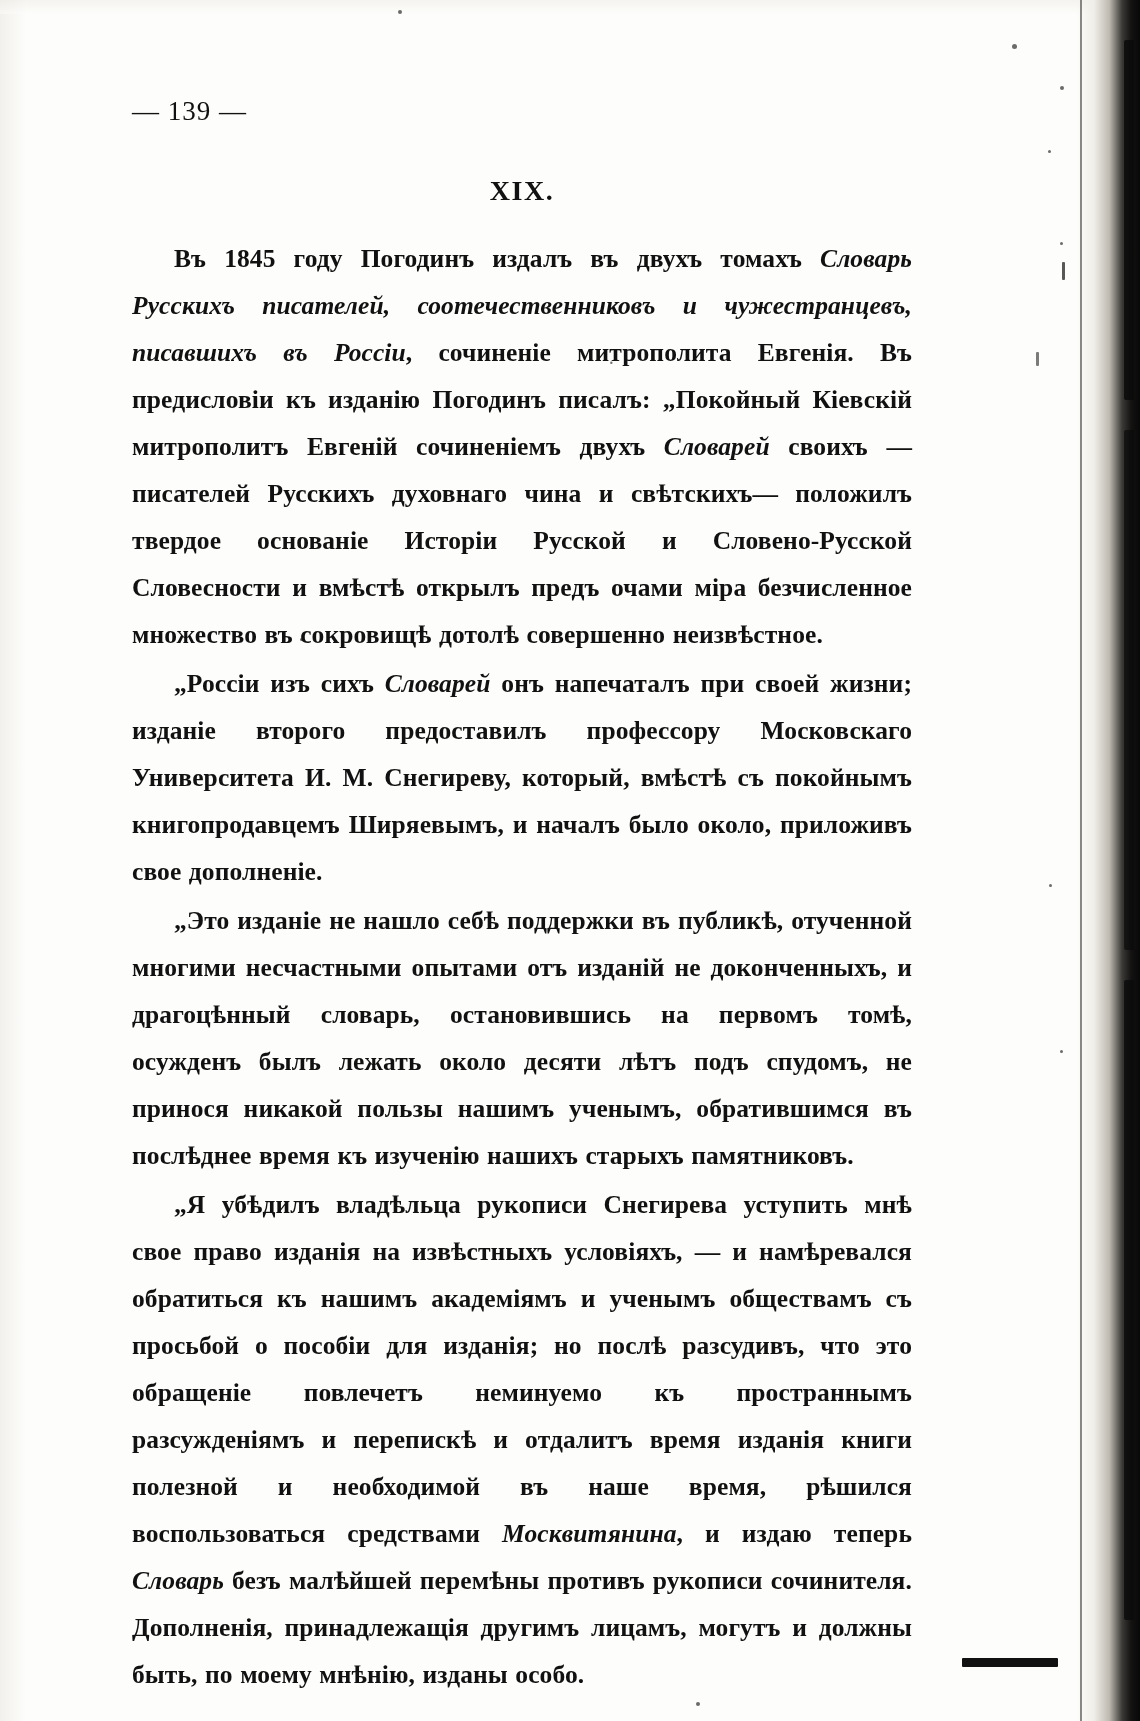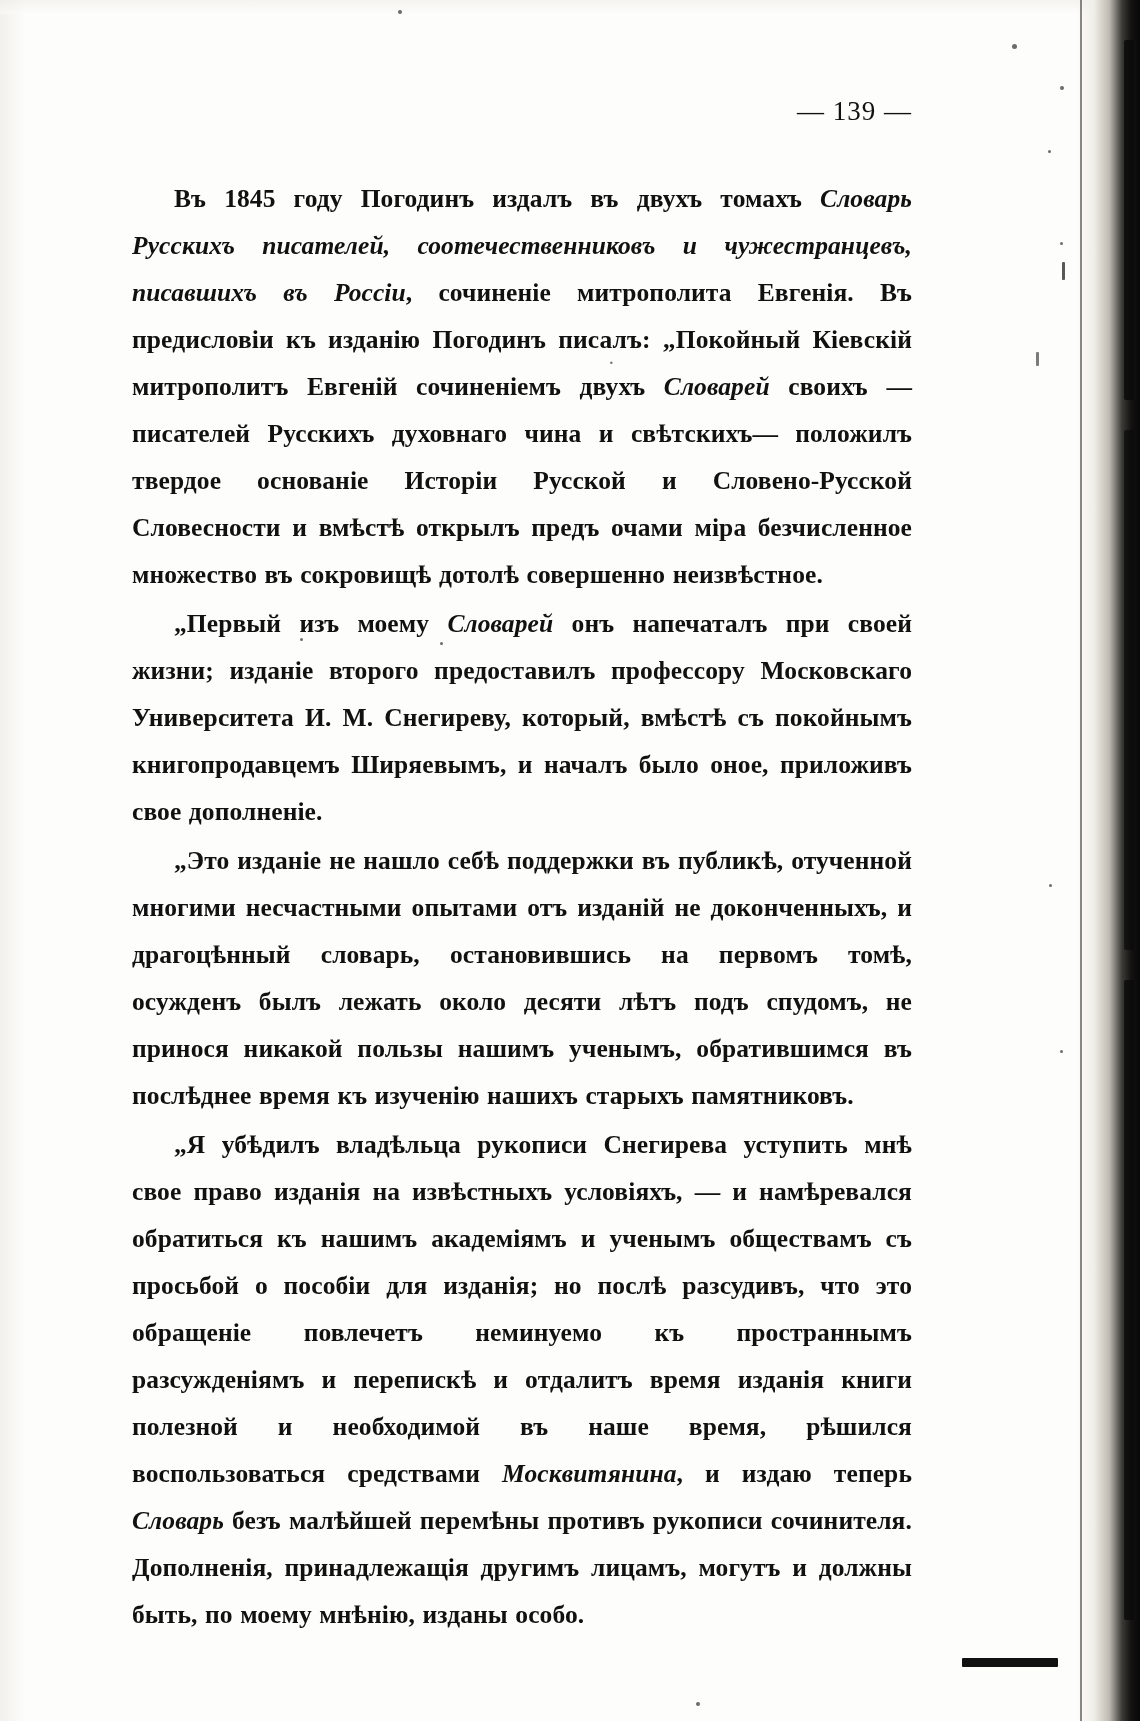--- a/index.html
+++ b/index.html
@@ -87,21 +87,21 @@
 
   
   .page-body {
     position: absolute;
     left: 132px;
     top: 96px;
     width: 780px;
   }
 
   .folio {
-    text-align: right;
+    text-align: left;
     font-size: 27px;
     letter-spacing: 1px;
     margin-bottom: 48px;
     font-family: "Liberation Serif", serif;
   }
 
   .section-number {
     text-align: center;
     font-size: 28px;
     font-weight: 700;
@@ -163,22 +163,23 @@
   <div class="dash-artifact" style="left:1062px;top:262px;width:3px;height:18px;opacity:.7;"></div>
   <div class="dash-artifact" style="left:1036px;top:352px;width:3px;height:14px;opacity:.55;"></div>
   <div class="dash-artifact" style="left:962px;top:1658px;width:96px;height:9px;"></div>
 
   <div class="margin-mark" style="left:608px;top:352px;">·</div>
 
   <div class="page-body">
 
     <div class="folio">— 139 —</div>
 
+    <div class="section-number">XIX.</div>
 
     <div id="paragraphs">
         <p class="para"><span>Въ 1845 году Погодинъ издалъ въ двухъ томахъ </span><i>Словарь Русскихъ писателей, соотечественниковъ и чужестранцевъ, писавшихъ въ Россіи</i><span>, сочиненіе митрополита Евгенія. Въ предисловіи къ изданію Погодинъ писалъ: „Покойный Кіевскій митрополитъ Евгеній сочиненіемъ двухъ </span><i>Словарей</i><span> своихъ — писателей Русскихъ духовнаго чина и свѣтскихъ— положилъ твердое основаніе Исторіи Русской и Словено-Русской Словесности и вмѣстѣ открылъ предъ очами міра безчисленное множество въ сокровищѣ дотолѣ совершенно неизвѣстное.</span></p>
-        <p class="para"><span>„Первый изъ моему </span><i>Словарей</i><span> онъ напечаталъ при своей жизни; изданіе второго предоставилъ профессору Московскаго Университета И. М. Снегиреву, который, вмѣстѣ съ покойнымъ книгопродавцемъ Ширяевымъ, и началъ было оное, приложивъ свое дополненіе.</span></p>
+        <p class="para"><span>„Россіи изъ сихъ </span><i>Словарей</i><span> онъ напечаталъ при своей жизни; изданіе второго предоставилъ профессору Московскаго Университета И. М. Снегиреву, который, вмѣстѣ съ покойнымъ книгопродавцемъ Ширяевымъ, и началъ было около, приложивъ свое дополненіе.</span></p>
         <p class="para"><span>„Это изданіе не нашло себѣ поддержки въ публикѣ, отученной многими несчастными опытами отъ изданій не доконченныхъ, и драгоцѣнный словарь, остановившись на первомъ томѣ, осужденъ былъ лежать около десяти лѣтъ подъ спудомъ, не принося никакой пользы нашимъ ученымъ, обратившимся въ послѣднее время къ изученію нашихъ старыхъ памятниковъ.</span></p>
         <p class="para"><span>„Я убѣдилъ владѣльца рукописи Снегирева уступить мнѣ свое право изданія на извѣстныхъ условіяхъ, — и намѣревался обратиться къ нашимъ академіямъ и ученымъ обществамъ съ просьбой о пособіи для изданія; но послѣ разсудивъ, что это обращеніе повлечетъ неминуемо къ пространнымъ разсужденіямъ и перепискѣ и отдалитъ время изданія книги полезной и необходимой въ наше время, рѣшился воспользоваться средствами </span><i>Москвитянина</i><span>, и издаю теперь </span><i>Словарь</i><span> безъ малѣйшей перемѣны противъ рукописи сочинителя. Дополненія, принадлежащія другимъ лицамъ, могутъ и должны быть, по моему мнѣнію, изданы особо.</span></p>
       </div>
 
   </div>
 </div>
 
 </body></html>

